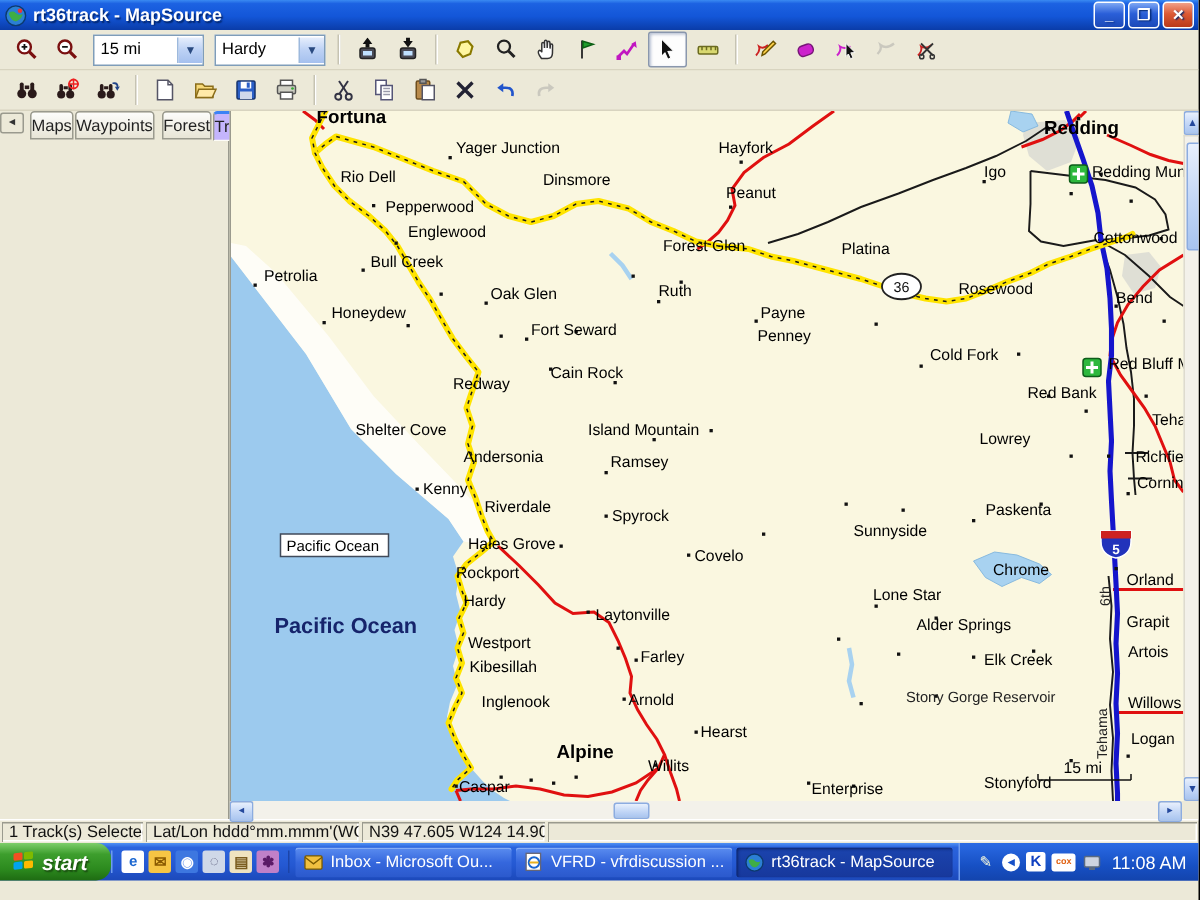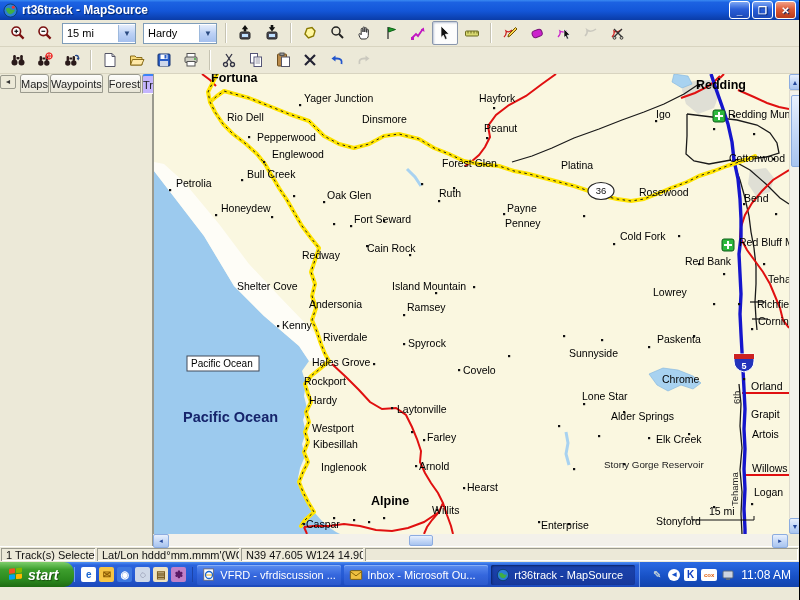--- a/index.html
+++ b/index.html
@@ -629,32 +629,32 @@
         <div class="qicon" style="background: rgb(255, 255, 255); color: rgb(26, 102, 208);">e</div>
         <div class="qicon" style="background: rgb(246, 197, 68); color: rgb(138, 90, 0);">✉</div>
         <div class="qicon" style="background: rgb(61, 119, 224); color: rgb(255, 255, 255);">◉</div>
         <div class="qicon" style="background: rgb(207, 216, 232); color: rgb(68, 68, 102);">◌</div>
         <div class="qicon" style="background: rgb(239, 227, 192); color: rgb(122, 92, 32);">▤</div>
         <div class="qicon" style="background: rgb(192, 128, 200); color: rgb(90, 26, 102);">✽</div>
       </div>
     <div class="taskbtns" id="taskbtns">
         <div class="taskbtn">
           <svg class="ticon16" viewBox="0 0 16 16">
+            <rect x="1.5" y="3" width="13" height="10" rx="1" fill="#f0c040" stroke="#7a5a00"></rect>
+            <path d="M1.5 4 L8 9 L14.5 4" fill="none" stroke="#7a5a00"></path>
+          </svg>
+          <span>Inbox - Microsoft Ou...</span>
+        </div>
+        <div class="taskbtn">
+          <svg class="ticon16" viewBox="0 0 16 16">
             <rect x="2" y="1" width="11" height="13" fill="#fff" stroke="#667"></rect>
             <circle cx="8" cy="8" r="4" fill="none" stroke="#1a66d0" stroke-width="1.5"></circle>
             <path d="M4.5 8 h7" stroke="#e8b020" stroke-width="1.4"></path>
           </svg>
           <span>VFRD - vfrdiscussion ...</span>
-        </div>
-        <div class="taskbtn">
-          <svg class="ticon16" viewBox="0 0 16 16">
-            <rect x="1.5" y="3" width="13" height="10" rx="1" fill="#f0c040" stroke="#7a5a00"></rect>
-            <path d="M1.5 4 L8 9 L14.5 4" fill="none" stroke="#7a5a00"></path>
-          </svg>
-          <span>Inbox - Microsoft Ou...</span>
         </div>
         <div class="taskbtn active">
           <svg class="ticon16" viewBox="0 0 16 16">
             <circle cx="8" cy="8" r="6.5" fill="#2b7fd4" stroke="#0c3a6e"></circle>
             <path d="M3.5 6.5 Q6 4.5 8 6.5 T12.5 7 Q11.5 11 8 11.8 Q4.5 11 3.5 6.5 Z" fill="#3fae44"></path>
           </svg>
           <span>rt36track - MapSource</span>
         </div>
       </div>
     <div class="tray" id="tray">

